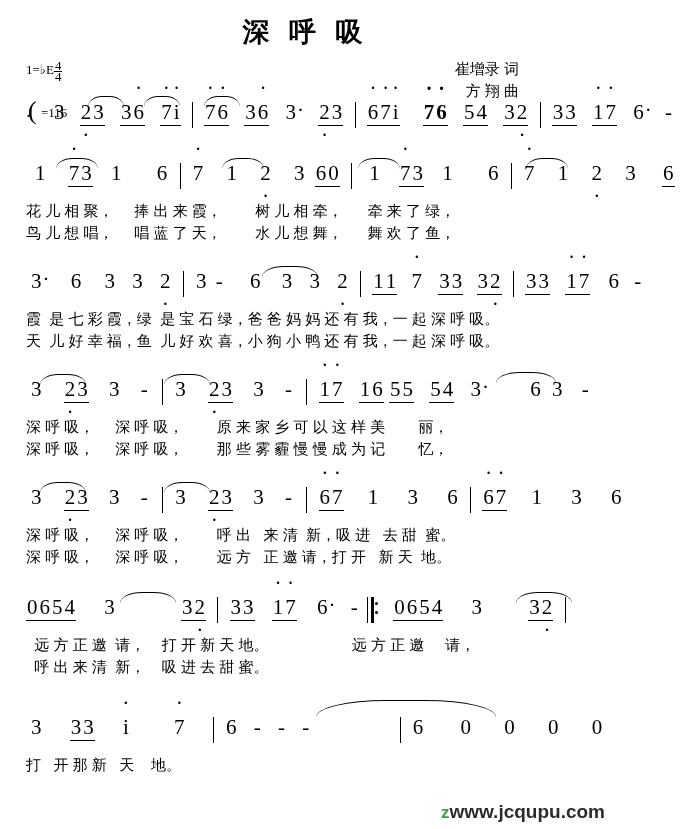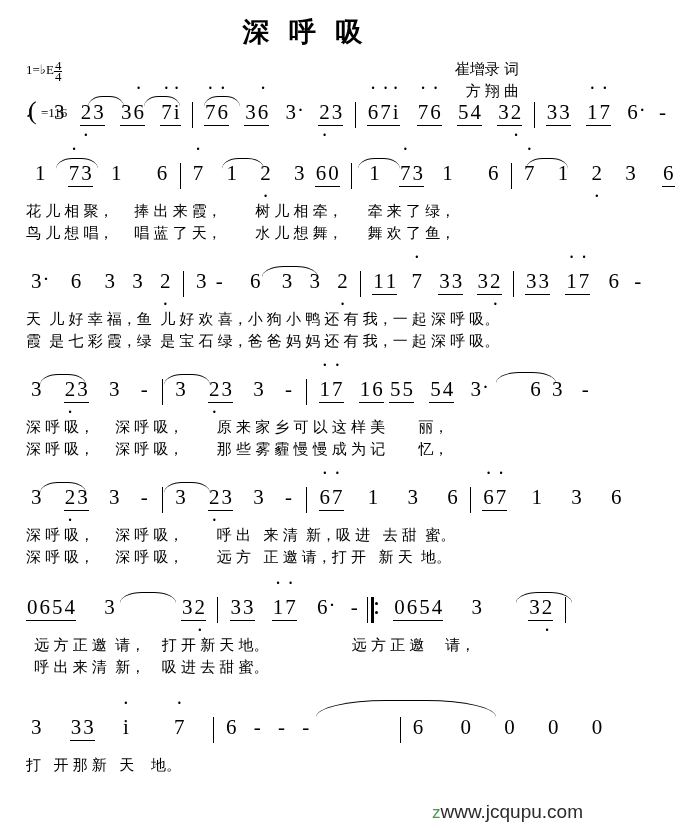--- a/index.html
+++ b/index.html
@@ -151,26 +151,26 @@
   .lyricline {
     font-family: "Liberation Sans", sans-serif;
     font-size: 15px;
     letter-spacing: 0px;
     white-space: pre;
     height: 22px;
     line-height: 22px;
   }
   .watermark {
     position: absolute;
-    right: 28px;
+    right: 6px;
     bottom: 6px;
     font-family: "Liberation Sans", sans-serif;
     font-size: 19px;
     color: #2b2b2b;
-    font-weight: normal;
+    font-weight: bold;
   }
   .watermark .z {
     color: #3aa245;
     font-size: 17px;
   }
   .repeat {
     display: inline-block;
     position: relative;
     width: 8px;
     height: 26px;
@@ -246,21 +246,21 @@
       <span class="cell"><span class="num u1 lo">2</span><span class="num u1">3</span></span>
       <span class="cell" style="margin-left:10px;"><span class="num u1">3</span><span class="num u1 hi">6</span></span>
       <span class="cell" style="margin-left:10px;"><span class="num u1 hi">7</span><span class="num u1 hi">i</span></span>
       <span class="bar"></span>
       <span class="cell"><span class="num u1 hi">7</span><span class="num u1 hi">6</span></span>
       <span class="cell" style="margin-left:10px;"><span class="num u1">3</span><span class="num u1 hi">6</span></span>
       <span class="cell" style="margin-left:10px;"><span class="num dotr">3</span></span>
       <span class="cell" style="margin-left:16px;"><span class="num u1 lo">2</span><span class="num u1">3</span></span>
       <span class="bar"></span>
       <span class="cell"><span class="num u1 hi">6</span><span class="num u1 hi">7</span><span class="num u1 hi">i</span></span>
-      <span class="cell" style="margin-left:12px;"><span class="num u1 hi">7</span><span class="num u1 hi">6</span></span>
+      <span class="cell" style="margin-left:18px;font-weight:bold;"><span class="num u1 hi">7</span><span class="num u1 hi">6</span></span>
       <span class="cell" style="margin-left:10px;"><span class="num u1">5</span><span class="num u1">4</span></span>
       <span class="cell" style="margin-left:10px;"><span class="num u1">3</span><span class="num u1 lo">2</span></span>
       <span class="bar"></span>
       <span class="cell"><span class="num u1">3</span><span class="num u1">3</span></span>
       <span class="cell" style="margin-left:10px;"><span class="num u1 hi">1</span><span class="num u1 hi">7</span></span>
       <span class="cell" style="margin-left:10px;"><span class="num dotr">6</span></span>
       <span class="dash" style="margin-left:12px;">-</span>
       
       <span class="slur" style="left:62px; top:-2px; width:36px;"></span>
       <span class="slur" style="left:118px; top:-2px; width:36px;"></span>
@@ -323,22 +323,22 @@
       <span class="cell" style="margin-left:10px;"><span class="num u1">3</span><span class="num u1">3</span></span>
       <span class="cell" style="margin-left:8px;"><span class="num u1">3</span><span class="num u1 lo">2</span></span>
       <span class="bar"></span>
       <span class="cell"><span class="num u1">3</span><span class="num u1">3</span></span>
       <span class="cell" style="margin-left:10px;"><span class="num u1 hi">1</span><span class="num u1 hi">7</span></span>
       <span class="cell" style="margin-left:12px;"><span class="num">6</span></span>
       <span class="dash" style="margin-left:6px;">-</span>
       <span class="slur" style="left:236px; top:-2px; width:56px;"></span>
     </div>
     <div style="height:0;overflow:hidden;">3· 6 3 3 2 | 3 - 6 3 3 2 | 11 7 33 32 | 33 17 6 -</div>
+    <div class="lyricline">霞  是 七 彩 霞，绿  是 宝 石 绿，爸 爸 妈 妈 还 有 我，一 起 深 呼 吸。</div>
     <div class="lyricline">天  儿 好 幸 福，鱼  儿 好 欢 喜，小 狗 小 鸭 还 有 我，一 起 深 呼 吸。</div>
-    <div class="lyricline">霞  是 七 彩 霞，绿  是 宝 石 绿，爸 爸 妈 妈 还 有 我，一 起 深 呼 吸。</div>
   </div>
 
   <div class="system" style="margin-top:24px;">
     <div class="noteline">
       <span class="cell"><span class="num" style="margin-left:4px;">3</span></span>
       <span class="cell" style="margin-left:16px;"><span class="num u1 lo">2</span><span class="num u1">3</span></span>
       <span class="cell" style="margin-left:14px;"><span class="num">3</span></span>
       <span class="dash" style="margin-left:12px;">-</span>
       <span class="bar"></span>
       <span class="cell"><span class="num">3</span></span>

